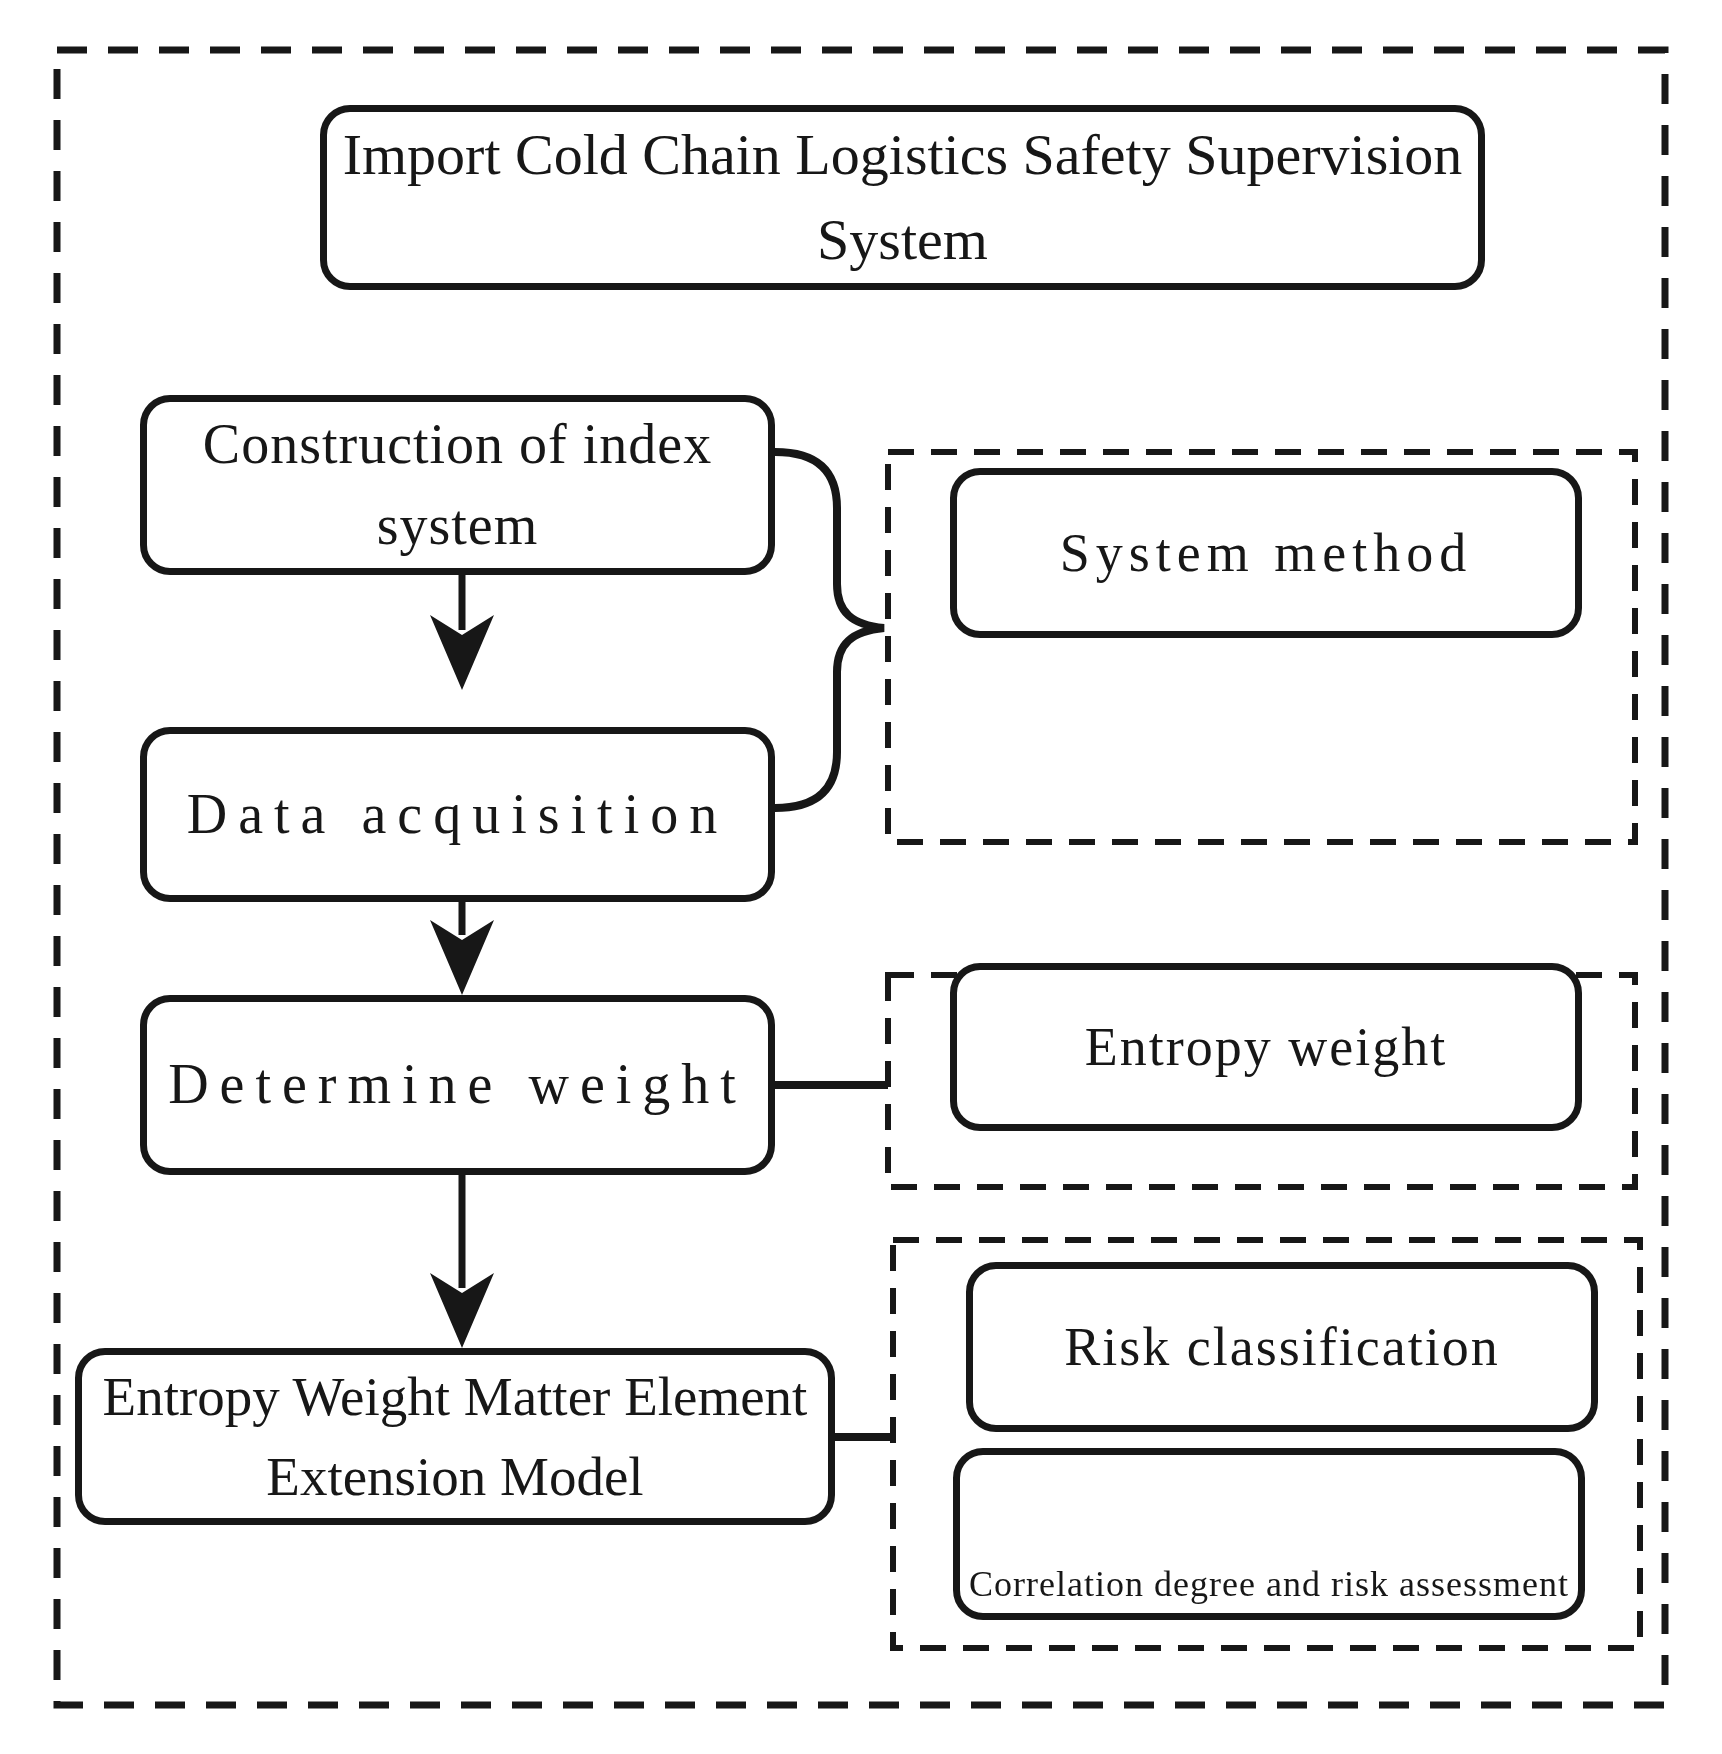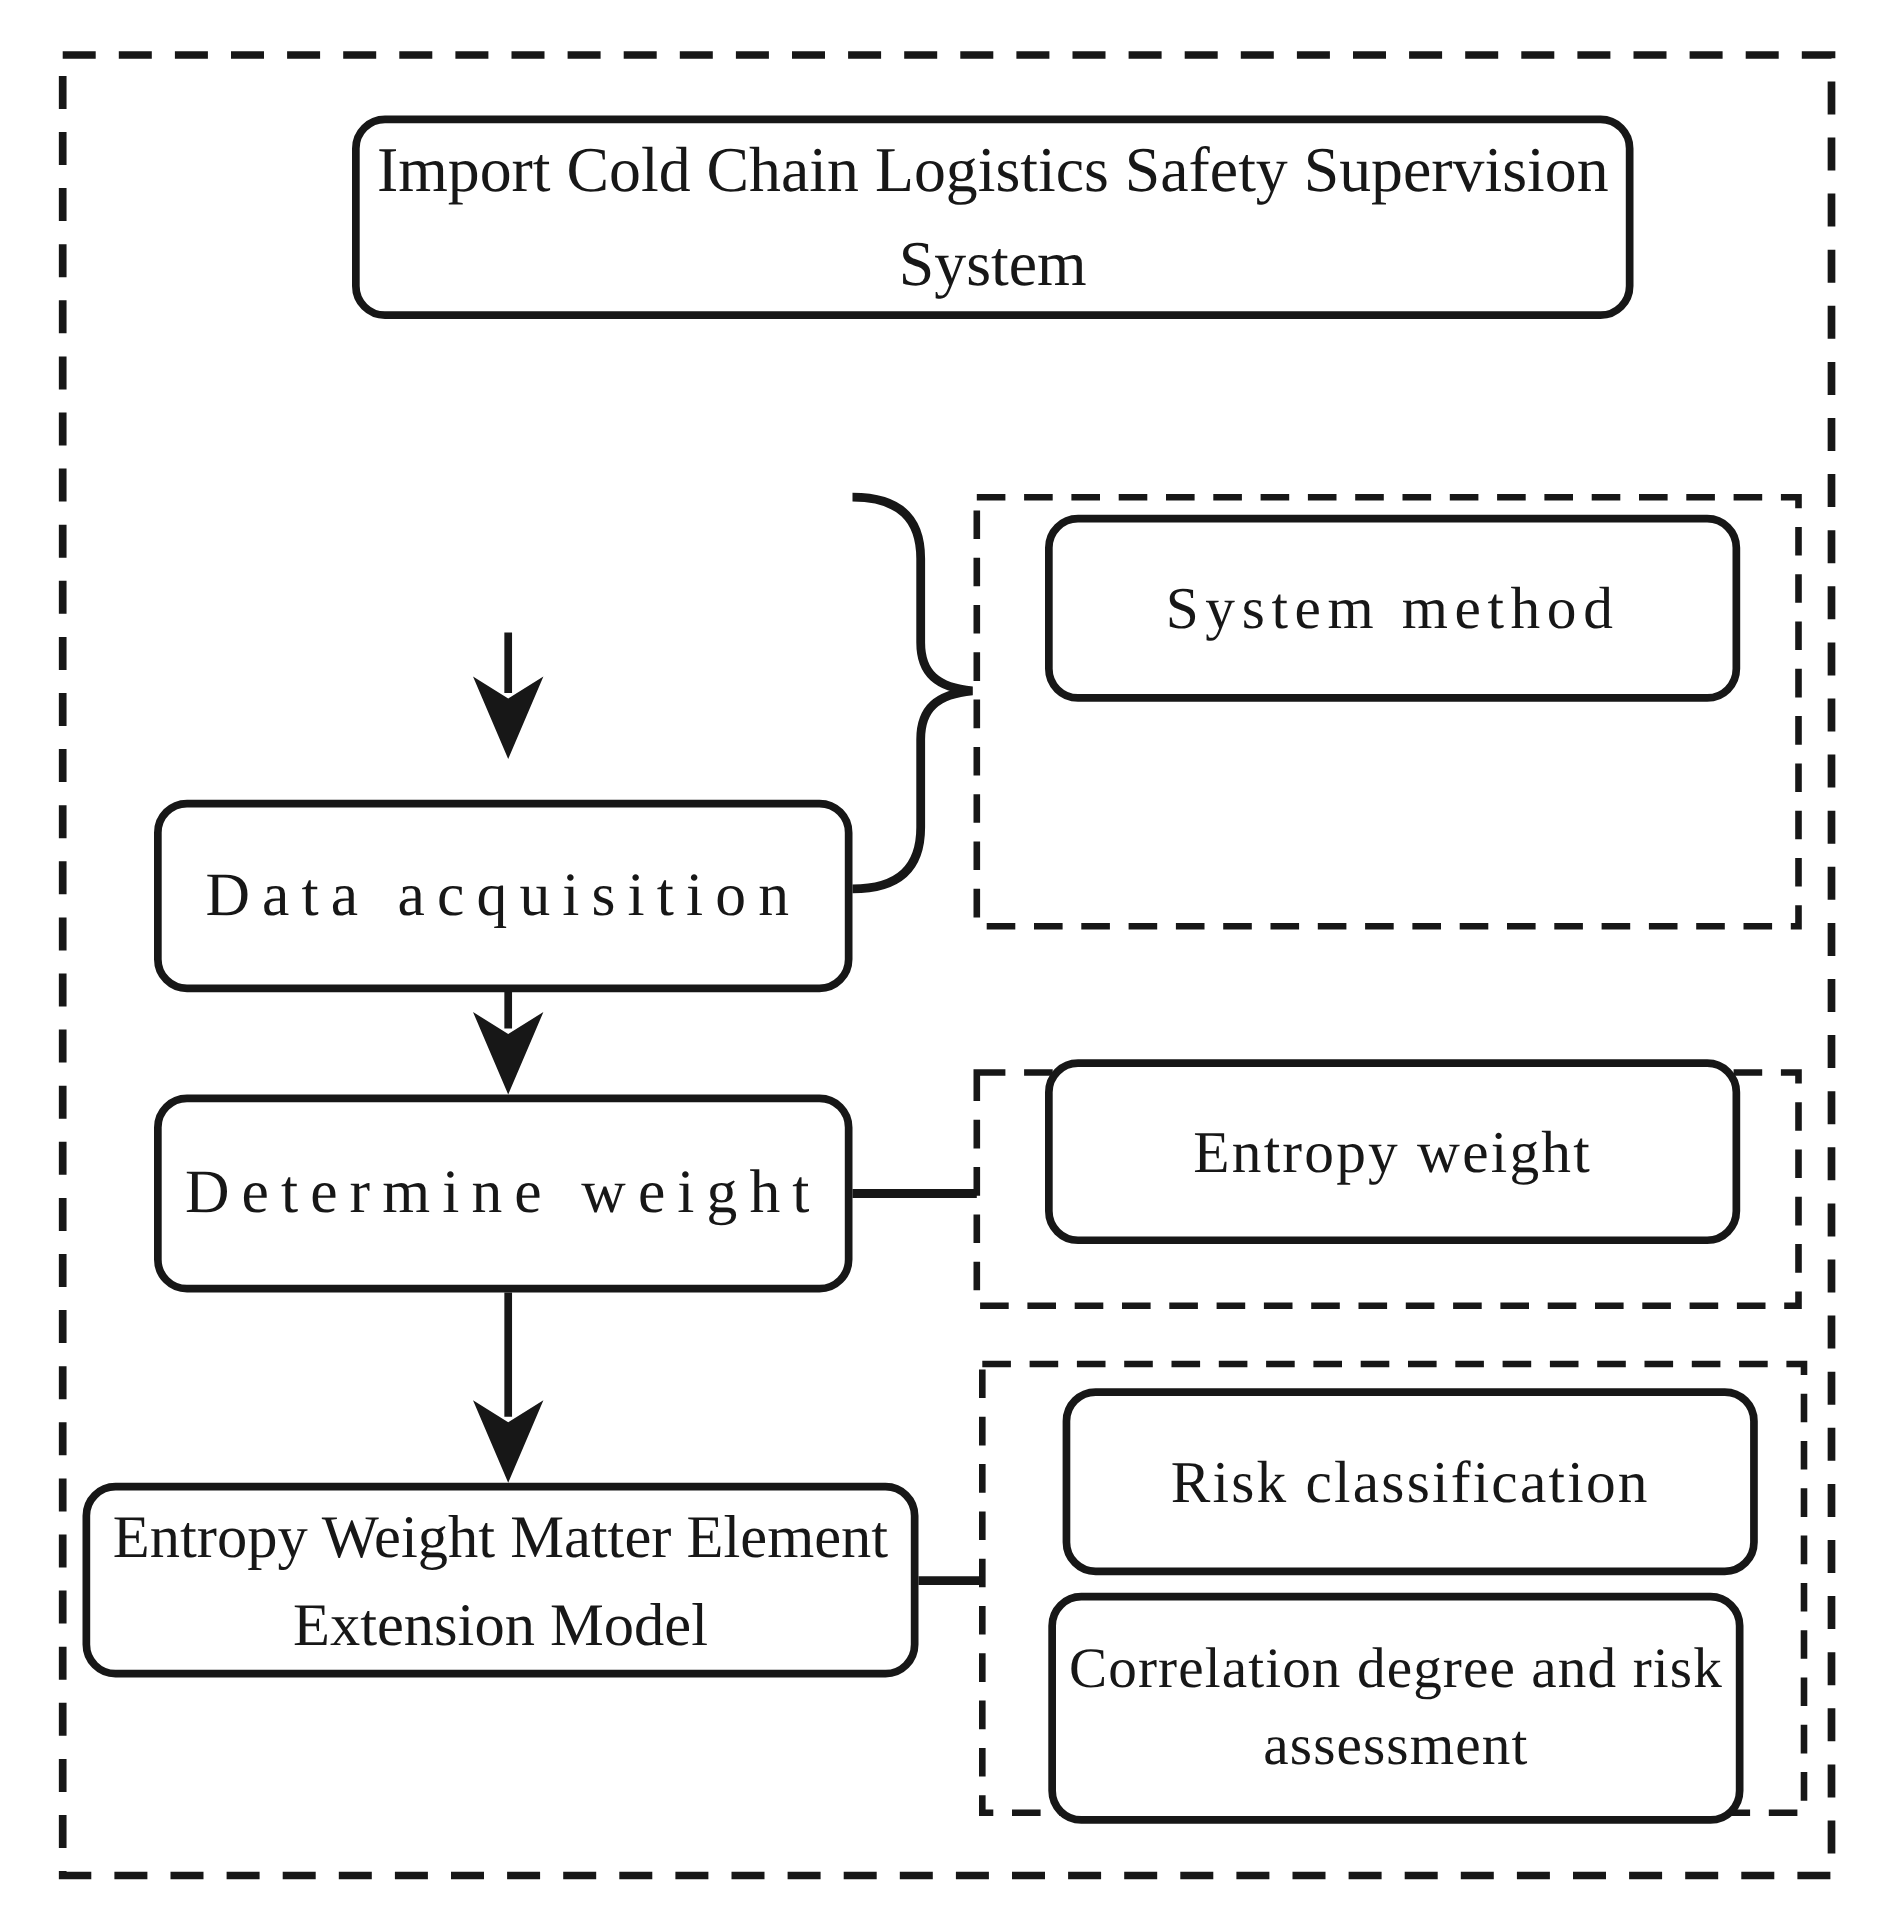--- a/index.html
+++ b/index.html
@@ -40,21 +40,21 @@
   }
   .title-box      { left: 320px; top: 105px; width: 1165px; height: 185px; font-size: 58px; }
   .node-box-1     { left: 140px; top: 395px; width: 635px;  height: 180px; font-size: 56px; letter-spacing: 1px; }
   .node-box-2     { left: 140px; top: 690px; width: 635px;  height: 175px; font-size: 56px; letter-spacing: 11px; margin-top: 37px; }
   .node-box-3     { left: 140px; top: 995px; width: 635px;  height: 180px; font-size: 56px; letter-spacing: 11px; }
   .node-box-4     { left: 75px;  top: 1348px; width: 760px; height: 177px; font-size: 55px; }
   .delphi-box     { left: 950px; top: 468px;  width: 632px; height: 170px; font-size: 54px; letter-spacing: 6px; }
   .fuzzy-box      { left: 950px; top: 655px;  width: 632px; height: 172px; font-size: 54px; letter-spacing: 6px; }
   .entropy-box    { left: 950px; top: 963px;  width: 632px; height: 168px; font-size: 54px; letter-spacing: 2px; }
   .risk-box       { left: 953px; top: 1262px; width: 632px; height: 170px; font-size: 54px; letter-spacing: 2px; margin-left: 13px; }
-  .correlation-box{ left: 953px; top: 1448px; width: 632px; height: 210px; font-size: 52px; letter-spacing: 1px; line-height: 1.35; }
+  .correlation-box{ left: 953px; top: 1448px; width: 632px; height: 172px; font-size: 36px; letter-spacing: 1px; line-height: 1.35; align-items: flex-end; }
 </style>
 </head>
 <body>
 
 <div class="canvas">
 
   <svg class="overlay" viewBox="0 0 1722 1754" xmlns="http://www.w3.org/2000/svg">
 
     <rect x="57" y="50" width="1608" height="1655" fill="none" stroke="#171717" stroke-width="7" stroke-dasharray="30 21"></rect>
 
@@ -84,20 +84,23 @@
              C 837 788 818 808 775 808" fill="none" stroke="#171717" stroke-width="8"></path>
 
     <line x1="775" y1="1085" x2="888" y2="1085" stroke="#171717" stroke-width="8"></line>
     <line x1="835" y1="1437" x2="893" y2="1437" stroke="#171717" stroke-width="8"></line>
   </svg>
 
   <div class="node title-box">
     <span>Import Cold Chain Logistics Safety Supervision System</span>
   </div>
 
+  <div class="node node-box-1">
+    <span>Construction of index system</span>
+  </div>
   <div class="node node-box-2">
     <span>Data acquisition</span>
   </div>
   <div class="node node-box-3">
     <span>Determine weight</span>
   </div>
   <div class="node node-box-4">
     <span>Entropy Weight Matter Element Extension Model</span>
   </div>
 

